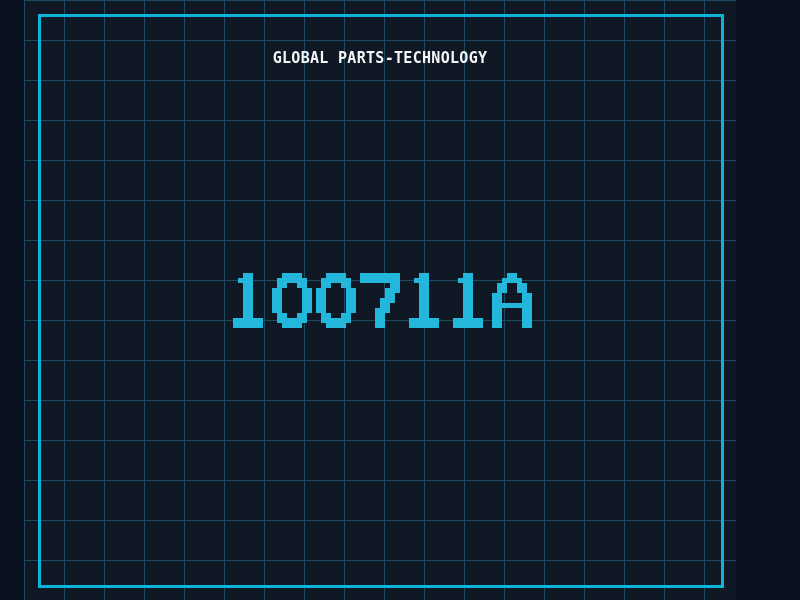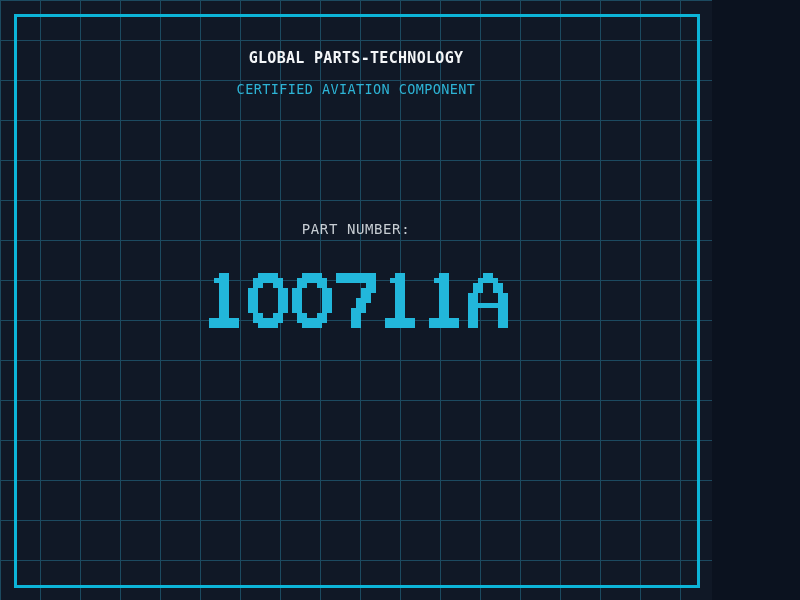--- a/index.html
+++ b/index.html
@@ -11,20 +11,21 @@
   .page {
     position: relative;
     width: 712px;
     height: 600px;
     overflow: hidden;
     background-color: var(--background, #101826);
     background-image:
       linear-gradient(to right, var(--grid-line, #1c4a60) 1px, transparent 1px),
       linear-gradient(to bottom, var(--grid-line, #1c4a60) 1px, transparent 1px);
     background-size: 40px 40px;
+    margin-left: 24px;
   }
   .frame {
     position: absolute;
     top: 14px; left: 14px; right: 12px; bottom: 12px;
     border: 3px solid var(--frame-cyan, #0cb4d8);
     pointer-events: none;
   }
   .centered-text {
     position: absolute;
     left: 0; right: 0;
@@ -77,23 +78,21 @@
   }
 </style>
 </head>
 <body>
 
 <div class="page">
   <div class="frame"></div>
 
   <div class="centered-text company">GLOBAL PARTS-TECHNOLOGY</div>
 
-  <div class="centered-text cert">CERTIFIED AVIATION COMPONENT</div>
-
-  <div class="centered-text pnlabel">PART NUMBER:</div>
+
 
   <div class="pndisplay">
       <div class="pxchar">
         <div class="px" style="left: 15px; top: 0px;"></div>
         <div class="px" style="left: 20px; top: 0px;"></div>
         <div class="px" style="left: 10px; top: 5px;"></div>
         <div class="px" style="left: 15px; top: 5px;"></div>
         <div class="px" style="left: 20px; top: 5px;"></div>
         <div class="px" style="left: 15px; top: 10px;"></div>
         <div class="px" style="left: 20px; top: 10px;"></div>

